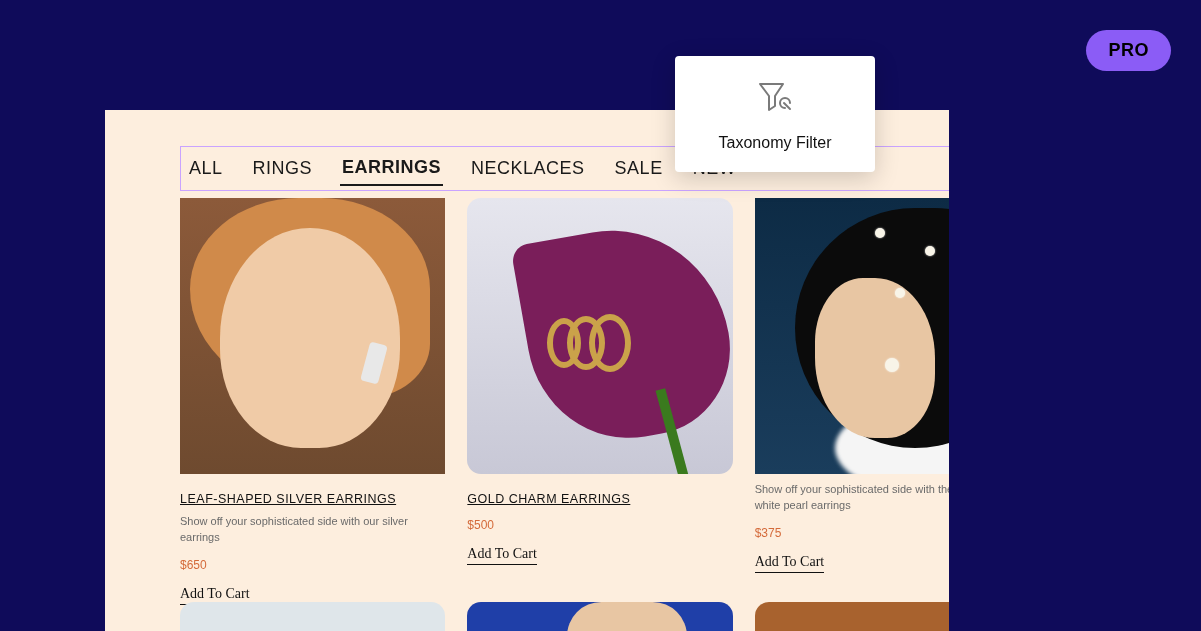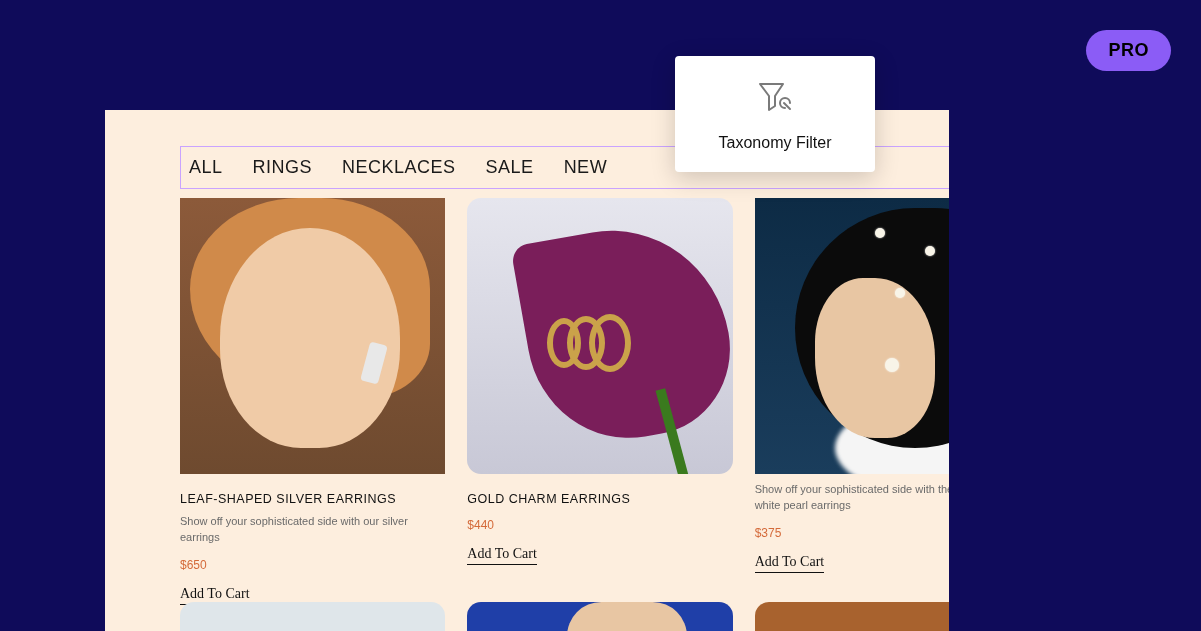--- a/index.html
+++ b/index.html
@@ -130,20 +130,21 @@
     font-size: 10px;
     letter-spacing: 0.5px;
     padding: 4px 12px;
     border-radius: 10px;
   }
   .ptitle {
     margin-top: 18px;
     font-size: 12.5px;
     letter-spacing: 0.5px;
     color: #111;
+    text-decoration: underline;
   }
   .pdesc {
     margin-top: 8px;
     font-size: 11px;
     line-height: 1.45;
     color: #6a6a6a;
     max-width: 230px;
   }
   .pprice {
     margin-top: 12px;
@@ -188,20 +189,21 @@
     </svg>
   </span>
   <div class="title">Taxonomy Filter</div>
 </div>
 
 <div class="site">
 
   <div class="nav-wrap">
     <div class="nav-item">ALL</div>
     <div class="nav-item">RINGS</div>
+    <div class="nav-item active">EARRINGS</div>
     <div class="nav-item">NECKLACES</div>
     <div class="nav-item">SALE</div>
     <div class="nav-item">NEW</div>
   </div>
 
   <div class="edit-badge">
     <span>
       <svg width="12" height="12" viewBox="0 0 12 12" fill="#000">
           <path d="M1 11 L2 8 L8 2 L10 4 L4 10 Z"></path>
         </svg>
@@ -224,21 +226,21 @@
 
     <div class="card">
       <div class="img img2">
         <div class="p2-petal"></div>
           <div class="p2-stem"></div>
         <div class="p2-ring a"></div>
           <div class="p2-ring b"></div>
           <div class="p2-ring c"></div>
       </div>
       <div class="ptitle">GOLD CHARM EARRINGS</div>
-      <div class="pprice">$440</div>
+      <div class="pprice">$500</div>
       <div class="addcart">Add To Cart</div>
     </div>
 
     <div class="card">
       <div class="img img3">
         <div class="p3-fur"></div>
           <div class="p3-hair"></div>
           <div class="p3-face"></div>
         <div class="p3-pearl" style="left:120px;top:30px"></div>
         <div class="p3-pearl" style="left:170px;top:48px"></div>

